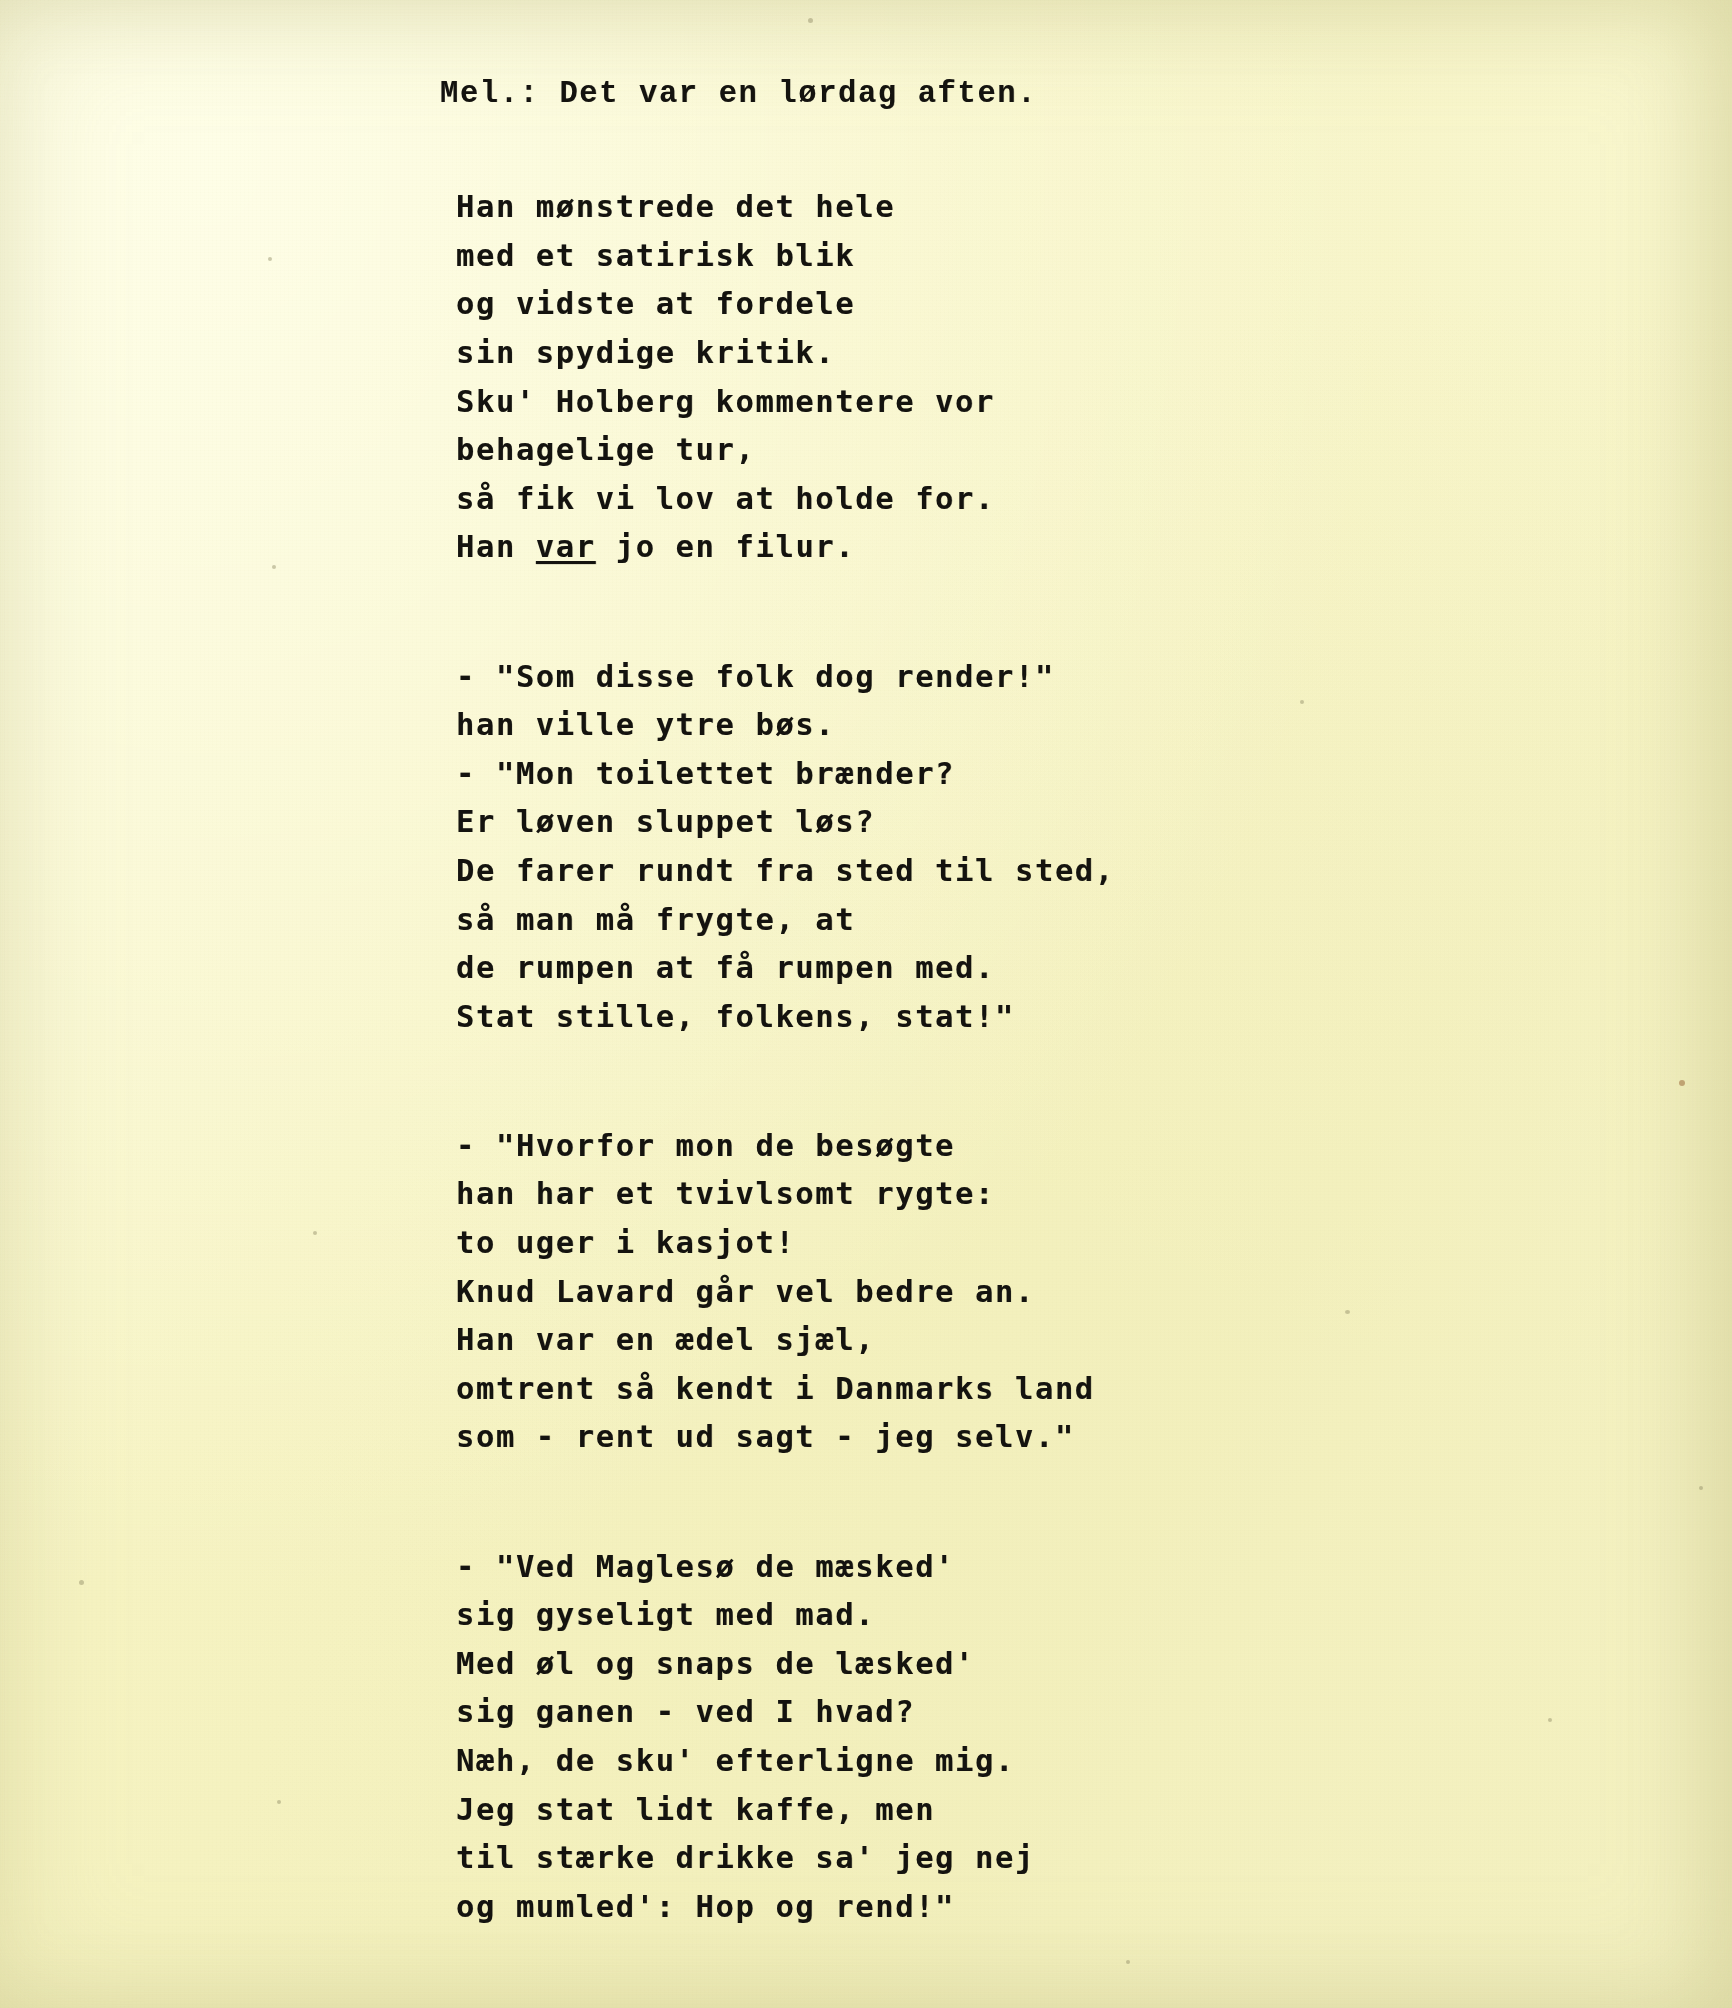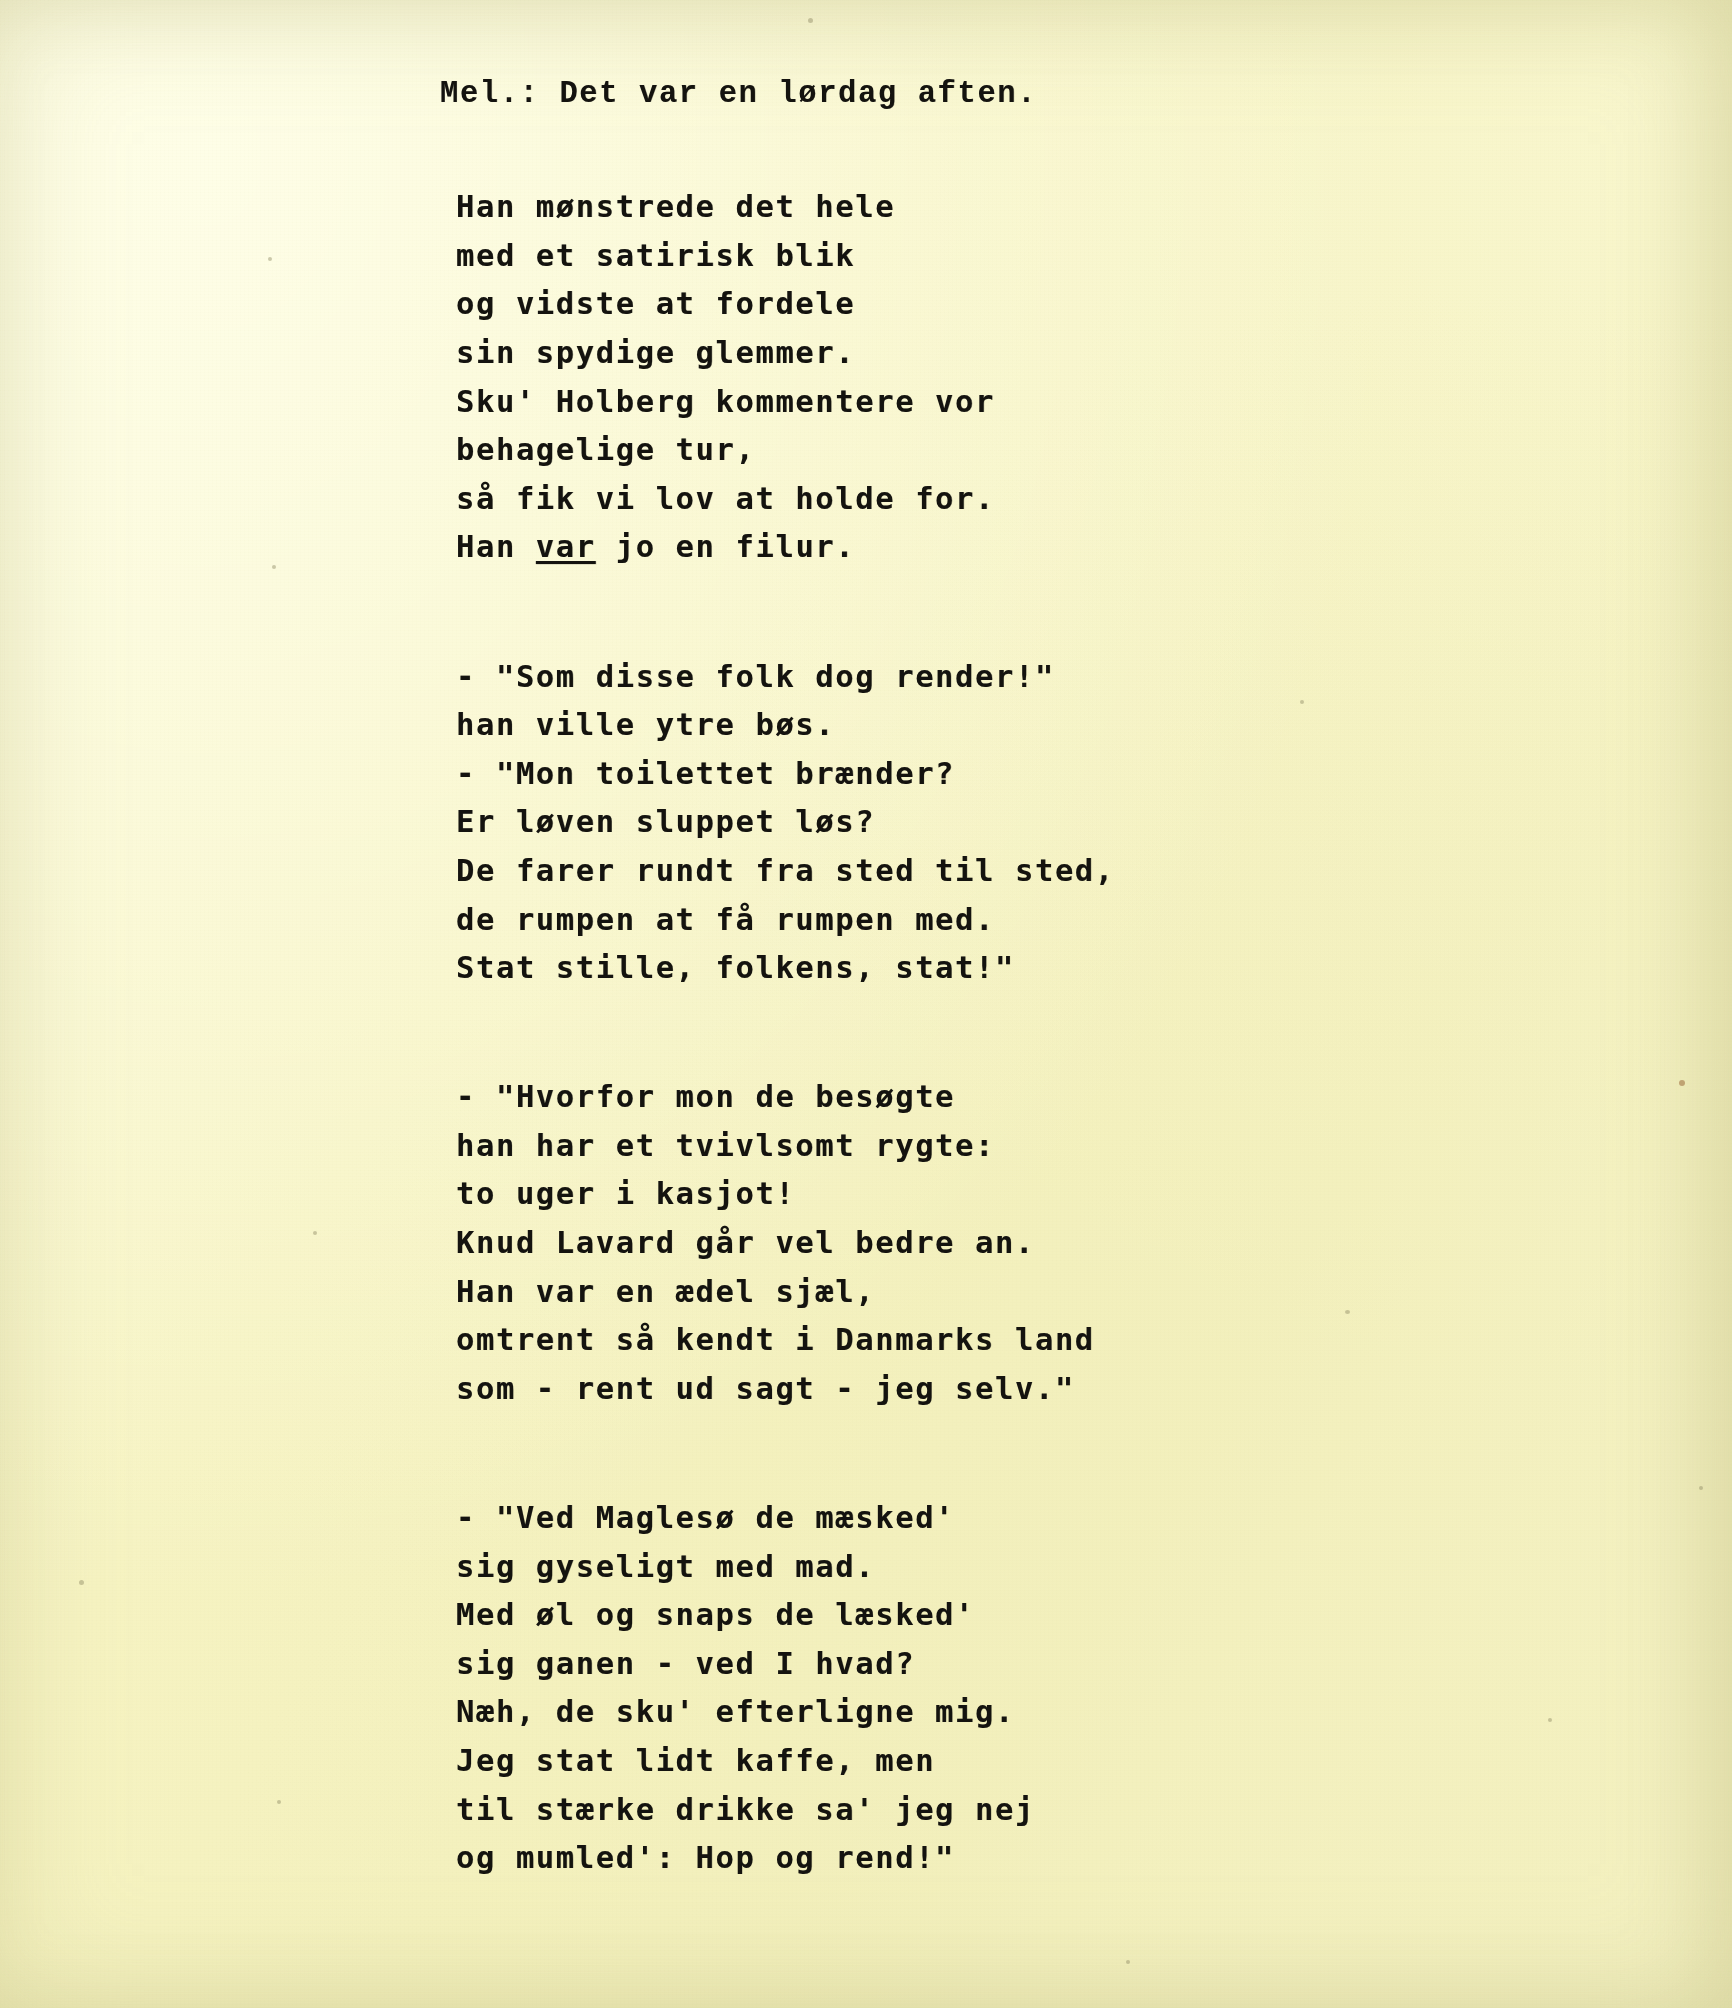--- a/index.html
+++ b/index.html
@@ -105,35 +105,36 @@
 
 <div class="doc">
 
   <div class="line header-line">Mel.: Det var en lørdag aften.</div>
   <div class="gap"></div>
 
   <div class="stanza">
     <div class="line">Han mønstrede det hele</div>
     <div class="line">med et satirisk blik</div>
     <div class="line">og vidste at fordele</div>
-    <div class="line">sin spydige glemmer.</div>
+    <div class="line">sin spydige kritik.</div>
     <div class="line">Sku' Holberg kommentere vor</div>
     <div class="line">behagelige tur,</div>
     <div class="line">så fik vi lov at holde for.</div>
     <div class="line"><span>Han </span><u class="underl">var</u><span> jo en filur.</span></div>
   </div>
 
   <div class="gap"></div>
 
   <div class="stanza">
     <div class="line">- "Som disse folk dog render!"</div>
     <div class="line">han ville ytre bøs.</div>
     <div class="line">- "Mon toilettet brænder?</div>
     <div class="line">Er løven sluppet løs?</div>
     <div class="line">De farer rundt fra sted til sted,</div>
+    <div class="line">så man må frygte, at</div>
     <div class="line">de rumpen at få rumpen med.</div>
     <div class="line">Stat stille, folkens, stat!"</div>
   </div>
 
   <div class="gap"></div>
 
   <div class="stanza">
     <div class="line">- "Hvorfor mon de besøgte</div>
     <div class="line">han har et tvivlsomt rygte:</div>
     <div class="line">to uger i kasjot!</div>

